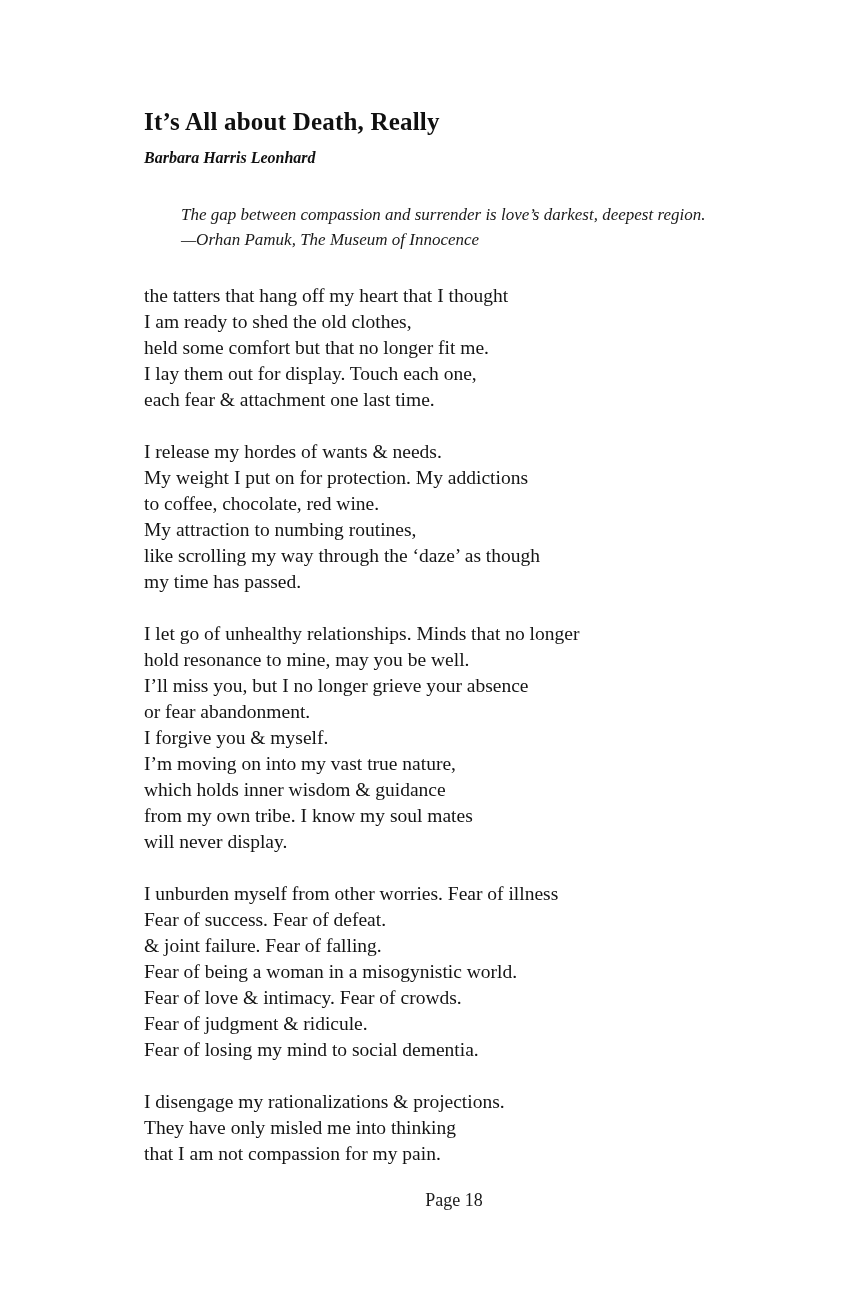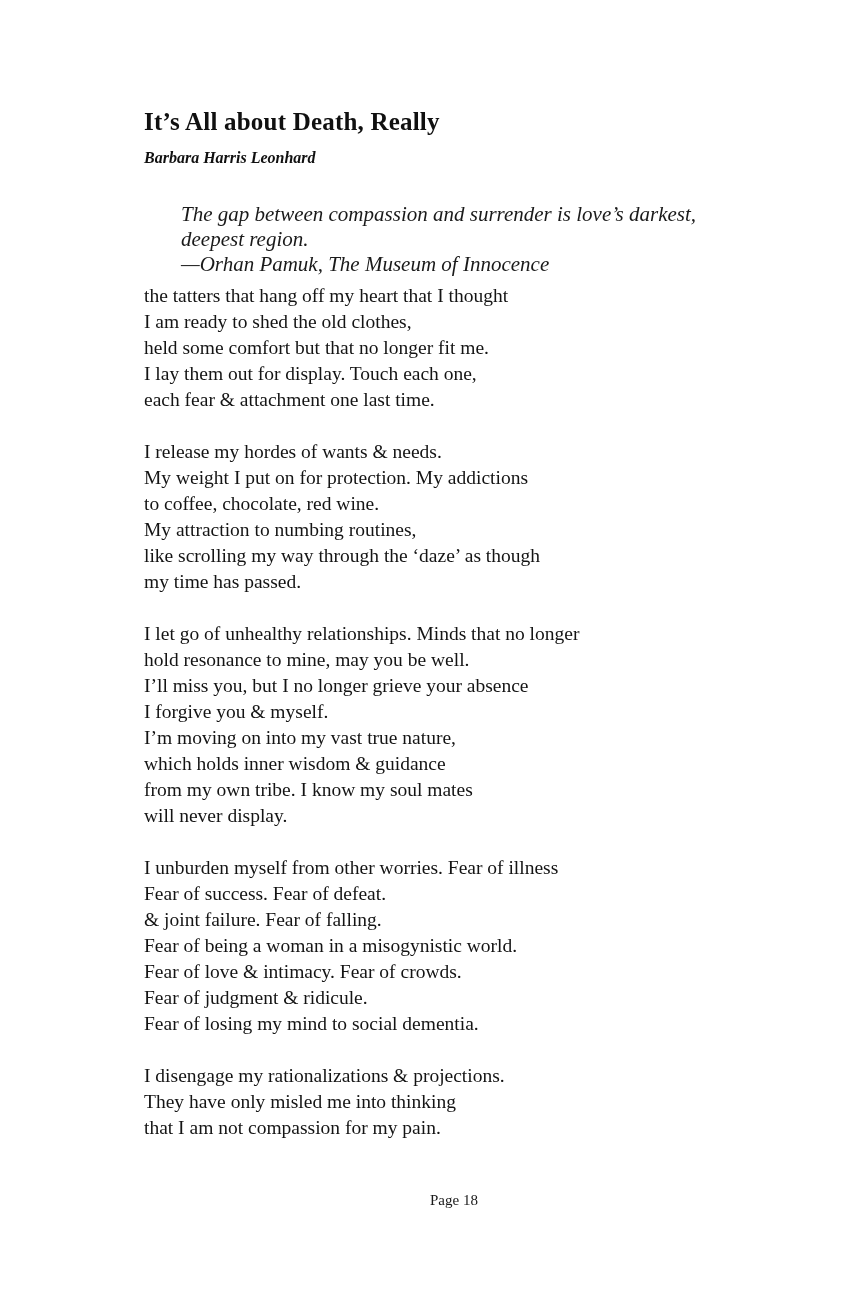--- a/index.html
+++ b/index.html
@@ -40,21 +40,21 @@
     font-weight: bold;
     font-style: italic;
     line-height: 24px;
     color: #101010;
   }
   .epigraph {
     position: absolute;
     top: 202px;
     left: 37px;
     width: 560px;
-    font-size: 21px;
+    font-size: 17px;
     font-style: italic;
     line-height: 25px;
     color: #1a1a1a;
   }
   .poem {
     position: absolute;
     top: 283px;
     left: 0;
     width: 620px;
     font-size: 19.5px;
@@ -63,21 +63,21 @@
   }
   .stanza { margin-bottom: 26px; }
   .stanza:last-child { margin-bottom: 4px; }
   .poem-line { white-space: pre-wrap; }
   .page-footer {
     position: absolute;
     top: 1190px;
     left: 0;
     width: 620px;
     text-align: center;
-    font-size: 15px;
+    font-size: 18px;
     line-height: 20px;
     color: #1a1a1a;
   }
 </style>
 </head>
 <body>
 
 <div class="page">
   <div class="content">
     <h1 class="poem-title">It’s All about Death, Really</h1>
@@ -99,20 +99,21 @@
           <div class="poem-line">My weight I put on for protection. My addictions</div>
           <div class="poem-line">to coffee, chocolate, red wine.</div>
           <div class="poem-line">My attraction to numbing routines,</div>
           <div class="poem-line">like scrolling my way through the ‘daze’ as though</div>
           <div class="poem-line">my time has passed.</div>
         </div>
         <div class="stanza">
           <div class="poem-line">I let go of unhealthy relationships. Minds that no longer</div>
           <div class="poem-line">hold resonance to mine, may you be well.</div>
           <div class="poem-line">I’ll miss you, but I no longer grieve your absence</div>
+          <div class="poem-line">or fear abandonment.</div>
           <div class="poem-line">I forgive you &amp; myself.</div>
           <div class="poem-line">I’m moving on into my vast true nature,</div>
           <div class="poem-line">which holds inner wisdom &amp; guidance</div>
           <div class="poem-line">from my own tribe. I know my soul mates</div>
           <div class="poem-line">will never display.</div>
         </div>
         <div class="stanza">
           <div class="poem-line">I unburden myself from other worries. Fear of illness</div>
           <div class="poem-line">Fear of success. Fear of defeat.</div>
           <div class="poem-line">&amp; joint failure. Fear of falling.</div>

